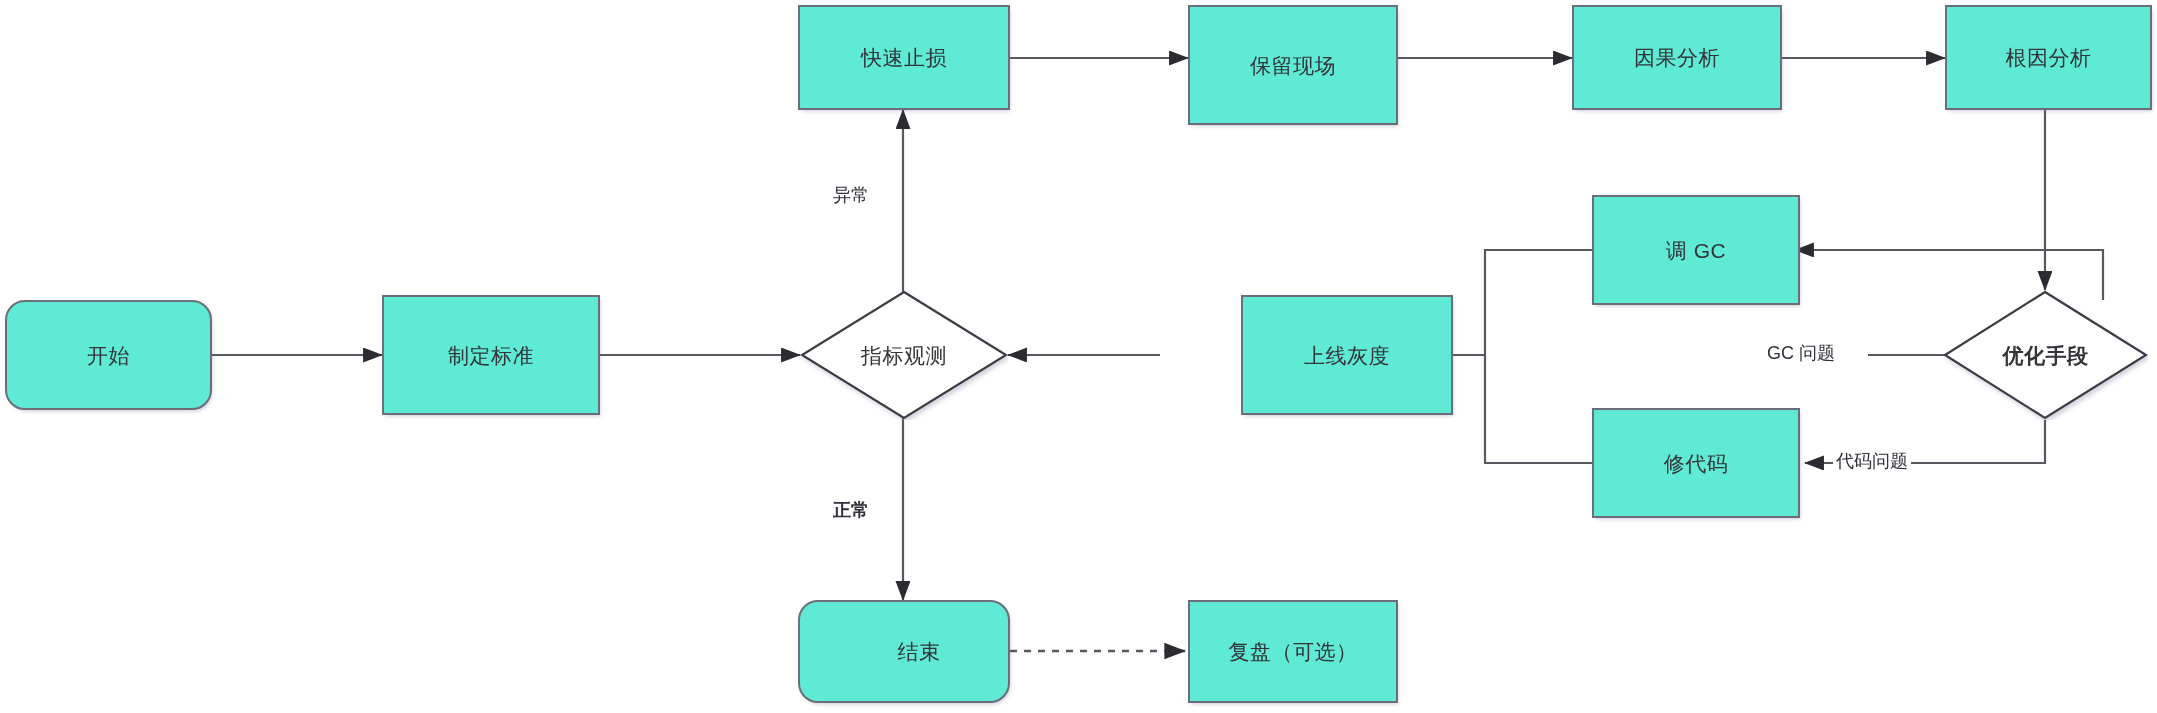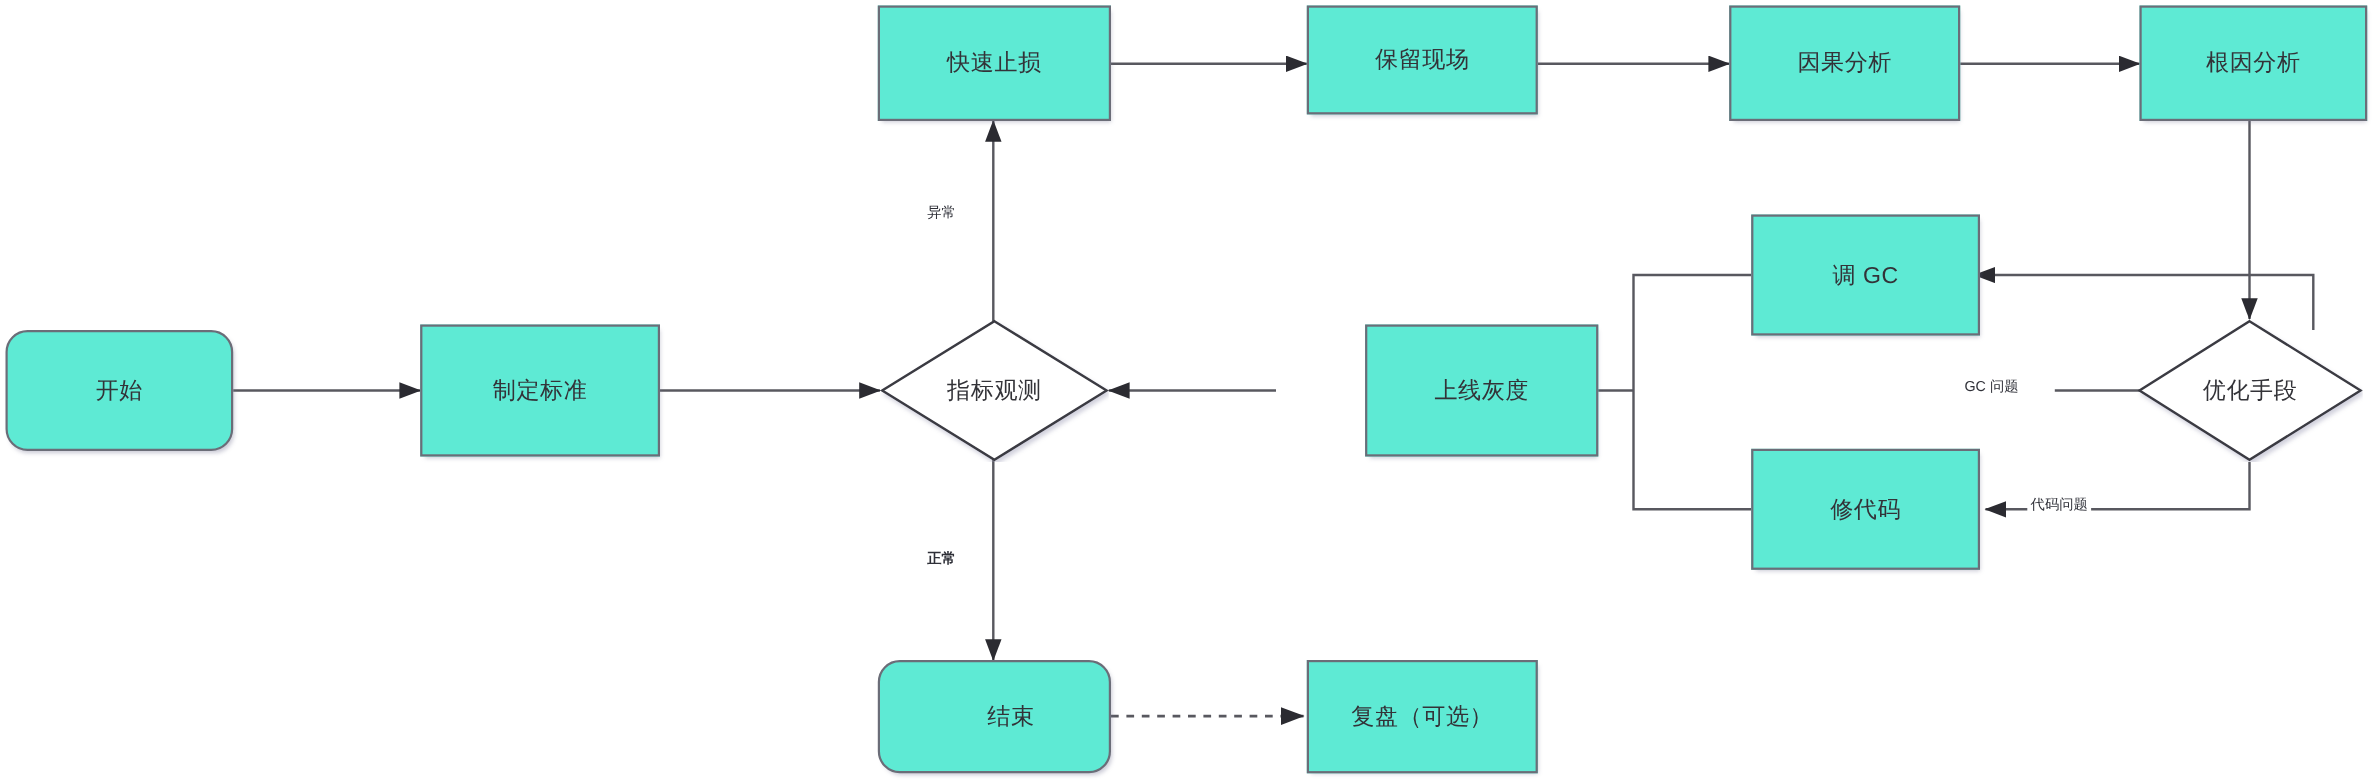--- a/index.html
+++ b/index.html
@@ -60,21 +60,21 @@
     z-index: -1;
   }
   .node-label {
     position: relative;
     z-index: 2;
     white-space: nowrap;
     line-height: 1;
   }
   .edge-label {
     position: absolute;
-    font-size: 13px;
+    font-size: 18px;
     color: #2f3038;
     background: #ffffff;
     padding: 1px 3px;
     white-space: nowrap;
     line-height: 1.1;
     z-index: 6;
   }
 </style>
 </head>
 <body>
@@ -142,33 +142,33 @@
     <svg class="diamond-shape" viewBox="0 0 208 130" preserveAspectRatio="none">
       <polygon points="104,2 206,65 104,128 2,65" fill="#ffffff" stroke="#3a3a42" stroke-width="2.2" filter="url(#nshadow)"></polygon>
     </svg>
     <span class="node-label">指标观测</span>
   </div>
 
   <div class="node rect" style="left:798px; top:5px; width:212px; height:105px;">
     <span class="node-label">快速止损</span>
   </div>
 
-  <div class="node rect" style="left:1188px; top:5px; width:210px; height:99px;">
+  <div class="node rect" style="left:1188px; top:5px; width:210px; height:120px;">
     <span class="node-label">保留现场</span>
   </div>
 
   <div class="node rect" style="left:1572px; top:5px; width:210px; height:105px;">
     <span class="node-label">因果分析</span>
   </div>
 
   <div class="node rect" style="left:1945px; top:5px; width:207px; height:105px;">
     <span class="node-label">根因分析</span>
   </div>
 
-  <div class="node diamond" style="left:1943px; top:290px; width:205px; height:130px;">
+  <div class="node diamond" style="left:1943px; top:290px; width:205px; height:130px;font-weight:bold;">
     <svg class="diamond-shape" viewBox="0 0 205 130" preserveAspectRatio="none">
       <polygon points="102,2 203,65 102,128 2,65" fill="#ffffff" stroke="#3a3a42" stroke-width="2.2" filter="url(#nshadow)"></polygon>
     </svg>
     <span class="node-label">优化手段</span>
   </div>
 
   <div class="node rect" style="left:1592px; top:195px; width:208px; height:110px;">
     <span class="node-label">调 GC</span>
   </div>
 

